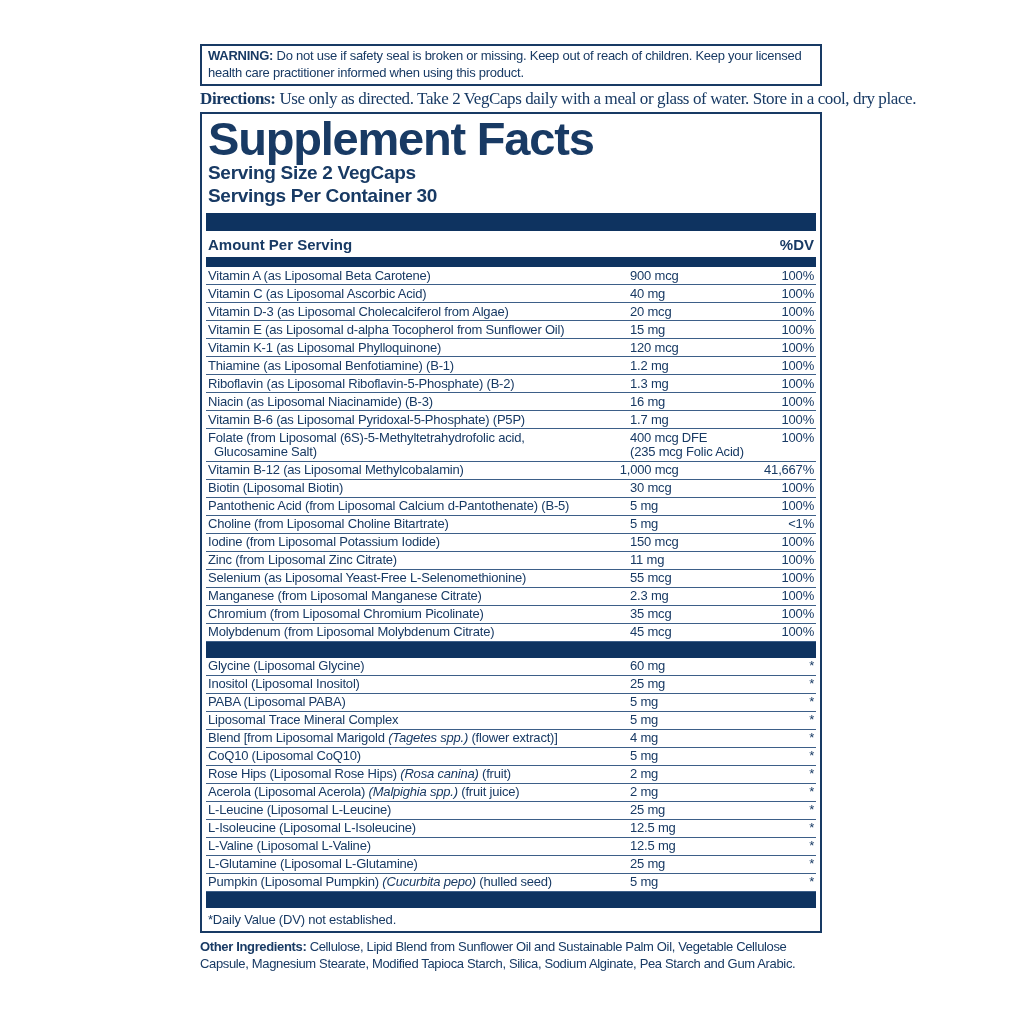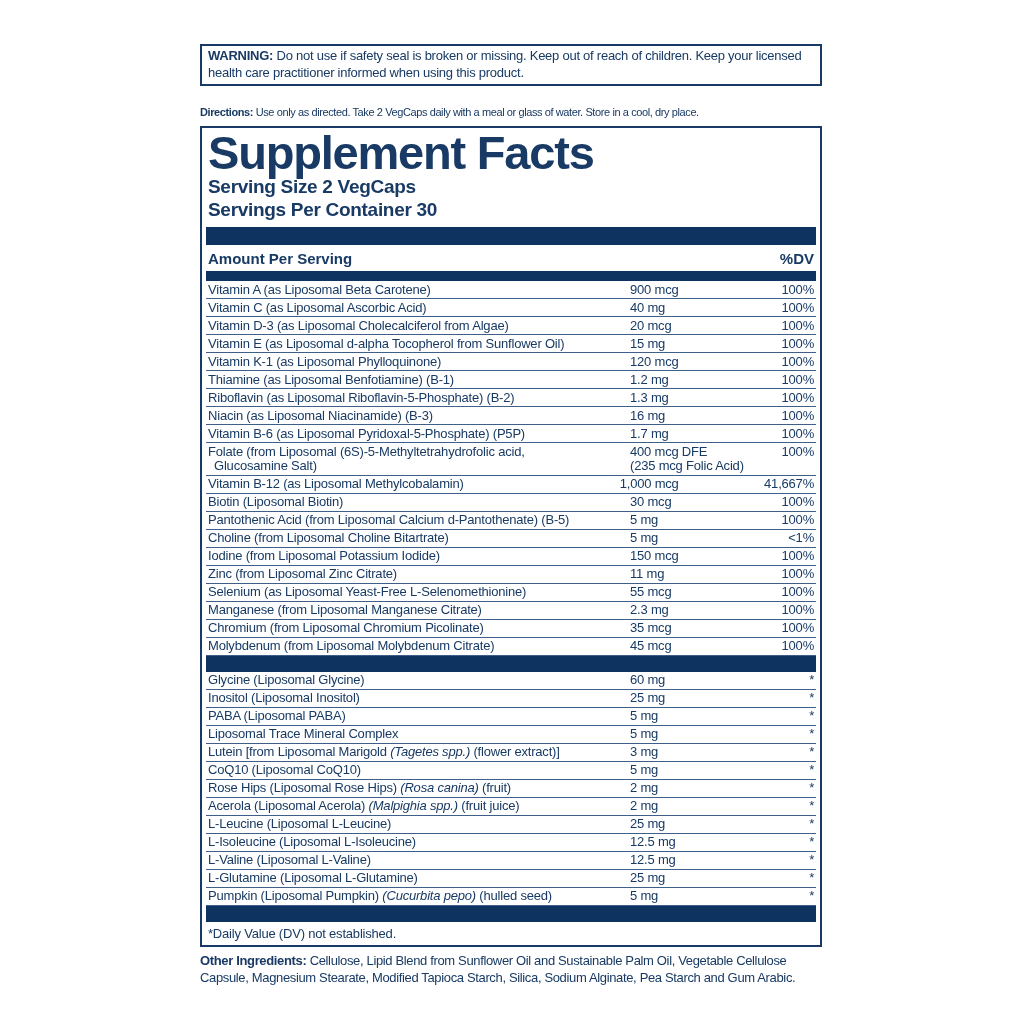--- a/index.html
+++ b/index.html
@@ -14,23 +14,24 @@
   
   .warning-box {
     border: 2px solid #183a64;
     padding: 2px 6px 3px;
     font-size: 13px; line-height: 16.5px; letter-spacing: -0.25px;
   }
   .blabel { font-weight: bold; }
 
   
   .directions {
-    margin-top: 19px;
-    font-size: 11px; line-height: 15px; letter-spacing: -0.4px;
+    margin-top: 5px;
+    font-size: 17px; line-height: 15px; letter-spacing: -0.4px;
     white-space: nowrap;
+    font-family: Liberation Serif, serif;
   }
 
   
   .facts {
     border: 2.5px solid #183a64;
     margin-top: 6px;
     padding: 2px 4px 3px;
   }
   .facts-title {
     font-size: 47px; font-weight: bold; letter-spacing: -1.2px;
@@ -220,22 +221,22 @@
         <div class="c-name"><span>PABA (Liposomal PABA)</span><i></i><span></span><div class="name2"></div></div>
         <div class="c-amt"><span>5 mg</span><div></div></div>
         <div class="c-dv">*</div>
       </div>
         <div class="row">
         <div class="c-name"><span>Liposomal Trace Mineral Complex</span><i></i><span></span><div class="name2"></div></div>
         <div class="c-amt"><span>5 mg</span><div></div></div>
         <div class="c-dv">*</div>
       </div>
         <div class="row">
-        <div class="c-name"><span>Lutein [from Liposomal Marigold </span><i>(Tagetes spp.)</i><span> (flower extract)]</span><div class="name2"></div></div>
-        <div class="c-amt"><span>3 mg</span><div></div></div>
+        <div class="c-name"><span>Blend [from Liposomal Marigold </span><i>(Tagetes spp.)</i><span> (flower extract)]</span><div class="name2"></div></div>
+        <div class="c-amt"><span>4 mg</span><div></div></div>
         <div class="c-dv">*</div>
       </div>
         <div class="row">
         <div class="c-name"><span>CoQ10 (Liposomal CoQ10)</span><i></i><span></span><div class="name2"></div></div>
         <div class="c-amt"><span>5 mg</span><div></div></div>
         <div class="c-dv">*</div>
       </div>
         <div class="row">
         <div class="c-name"><span>Rose Hips (Liposomal Rose Hips) </span><i>(Rosa canina)</i><span> (fruit)</span><div class="name2"></div></div>
         <div class="c-amt"><span>2 mg</span><div></div></div>

